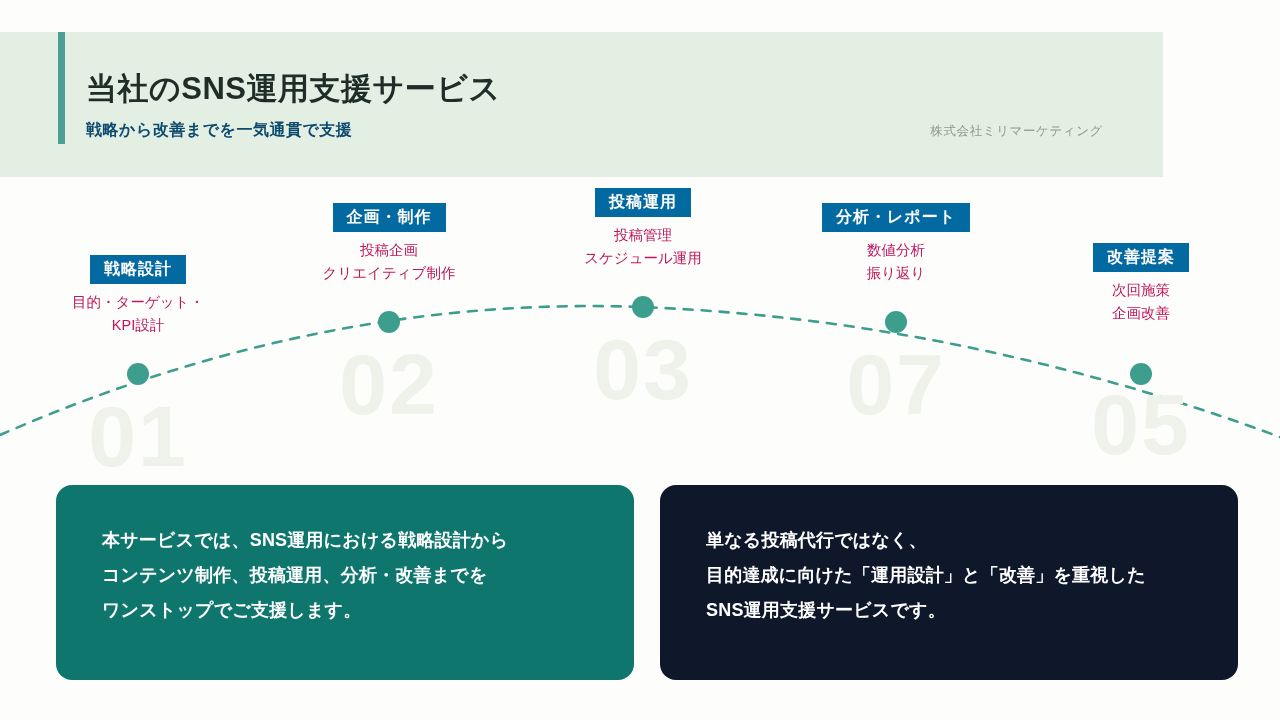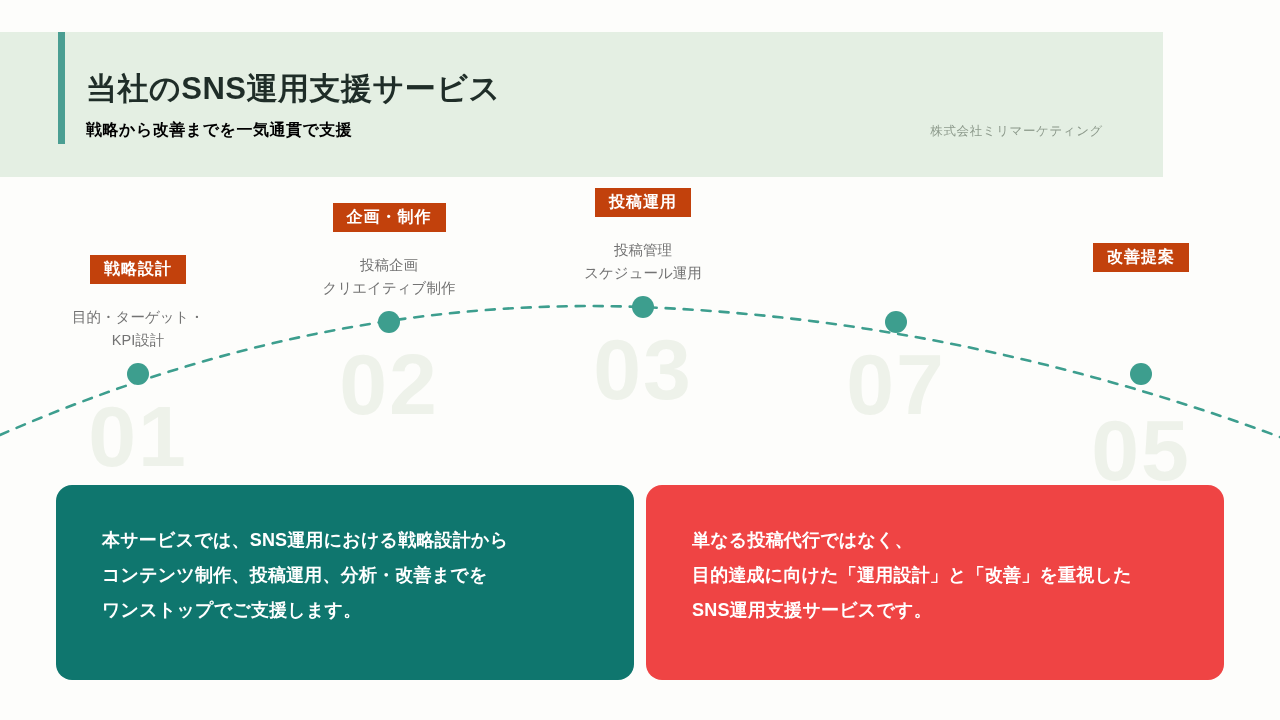--- a/index.html
+++ b/index.html
@@ -42,21 +42,21 @@
     color: #1f2d28;
     letter-spacing: 0.5px;
     white-space: nowrap;
   }
   #header-subtitle {
     position: absolute;
     left: 86px;
     top: 88px;
     font-size: 16px;
     font-weight: bold;
-    color: #000000;
+    color: #0c4a6e;
     letter-spacing: 0.5px;
     white-space: nowrap;
   }
   #header-company {
     position: absolute;
     right: 60px;
     top: 91px;
     font-size: 12.5px;
     color: #8d9a8c;
     letter-spacing: 0.6px;
@@ -80,33 +80,33 @@
   }
 
   .step {
     position: absolute;
     width: 260px;
     margin-left: -130px;
     text-align: center;
   }
   .step-badge {
     display: inline-block;
-    background: #c2410c;
+    background: #0369a1;
     color: #ffffff;
     font-size: 16px;
     font-weight: bold;
     letter-spacing: 1px;
     padding: 5px 14px 6px 14px;
     line-height: 1.15;
     white-space: nowrap;
   }
   .step-desc {
-    margin-top: 22px;
+    margin-top: 7px;
     font-size: 14.5px;
-    color: #737373;
+    color: #be185d;
     line-height: 1.55;
     white-space: pre-line;
   }
   .step-num {
     position: absolute;
     font-size: 86px;
     font-weight: bold;
     color: #eef2ea;
     letter-spacing: 2px;
     width: 260px;
@@ -128,21 +128,21 @@
   .card {
     position: absolute;
     top: 485px;
     width: 578px;
     height: 195px;
     border-radius: 16px;
     box-sizing: border-box;
     padding: 38px 46px;
   }
   #card-left  { left: 56px;  background: #0f766e; }
-  #card-right { left: 646px; background: #ef4444; }
+  #card-right { left: 660px; background: #0f172a; }
   .card-text {
     color: #ffffff;
     font-size: 18px;
     font-weight: bold;
     line-height: 1.95;
     white-space: pre-line;
     letter-spacing: 0.2px;
   }
 </style>
 </head>
@@ -157,41 +157,46 @@
 
 <div id="timeline">
   <svg id="timeline-curve" viewBox="0 0 1280 335" preserveAspectRatio="none">
     <path d="M 0 290 Q 320 150 640 162 Q 960 174 1280 292" fill="none" stroke="#3d9e8e" stroke-width="2.6" stroke-dasharray="9 9" stroke-linecap="round"></path>
   </svg>
 
   <div class="step-num" style="left:138px; top:248px;">01</div>
   <div class="step-num" style="left:389px; top:196px;">02</div>
   <div class="step-num" style="left:643px; top:181px;">03</div>
   <div class="step-num" style="left:896px; top:196px;">07</div>
-  <div class="step-num" style="left:1141px; top:262px;text-decoration:underline;">05</div>
+  <div class="step-num" style="left:1141px; top:236px;">05</div>
 
   <div class="step" style="left:138px; top:110px;">
     <div class="step-badge">戦略設計</div>
     <div class="step-desc">目的・ターゲット・
 KPI設計</div>
   </div>
   <div class="step" style="left:389px; top:58px;">
     <div class="step-badge">企画・制作</div>
     <div class="step-desc">投稿企画
 クリエイティブ制作</div>
   </div>
   <div class="step" style="left:643px; top:43px;">
     <div class="step-badge">投稿運用</div>
     <div class="step-desc">投稿管理
 スケジュール運用</div>
   </div>
   <div class="step" style="left:896px; top:58px;">
+    <div class="step-badge">分析・レポート</div>
+    <div class="step-desc">数値分析
+振り返り</div>
   </div>
   <div class="step" style="left:1141px; top:98px;">
     <div class="step-badge">改善提案</div>
+    <div class="step-desc">次回施策
+企画改善</div>
   </div>
 
   <div class="step-dot" style="left:138px; top:229px;"></div>
   <div class="step-dot" style="left:389px; top:177px;"></div>
   <div class="step-dot" style="left:643px; top:162px;"></div>
   <div class="step-dot" style="left:896px; top:177px;"></div>
   <div class="step-dot" style="left:1141px; top:229px;"></div>
 </div>
 
 <div class="card" id="card-left">

